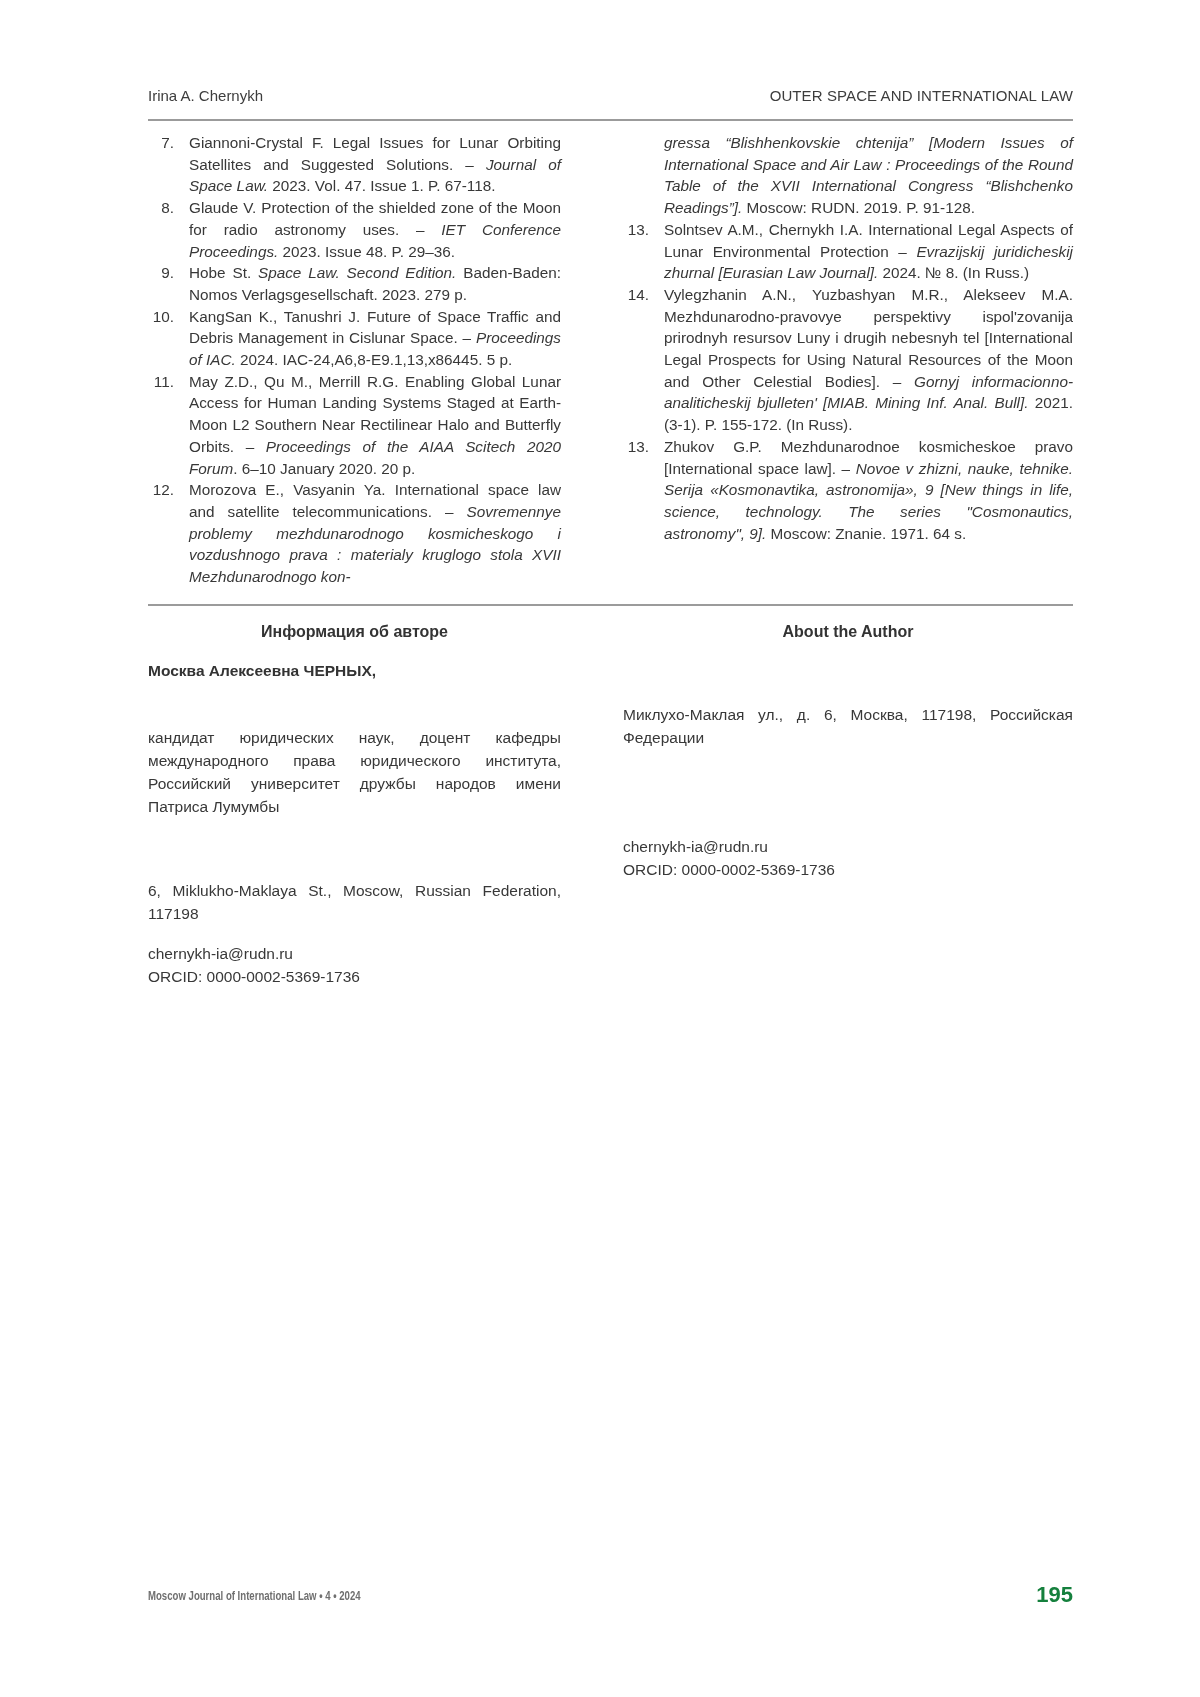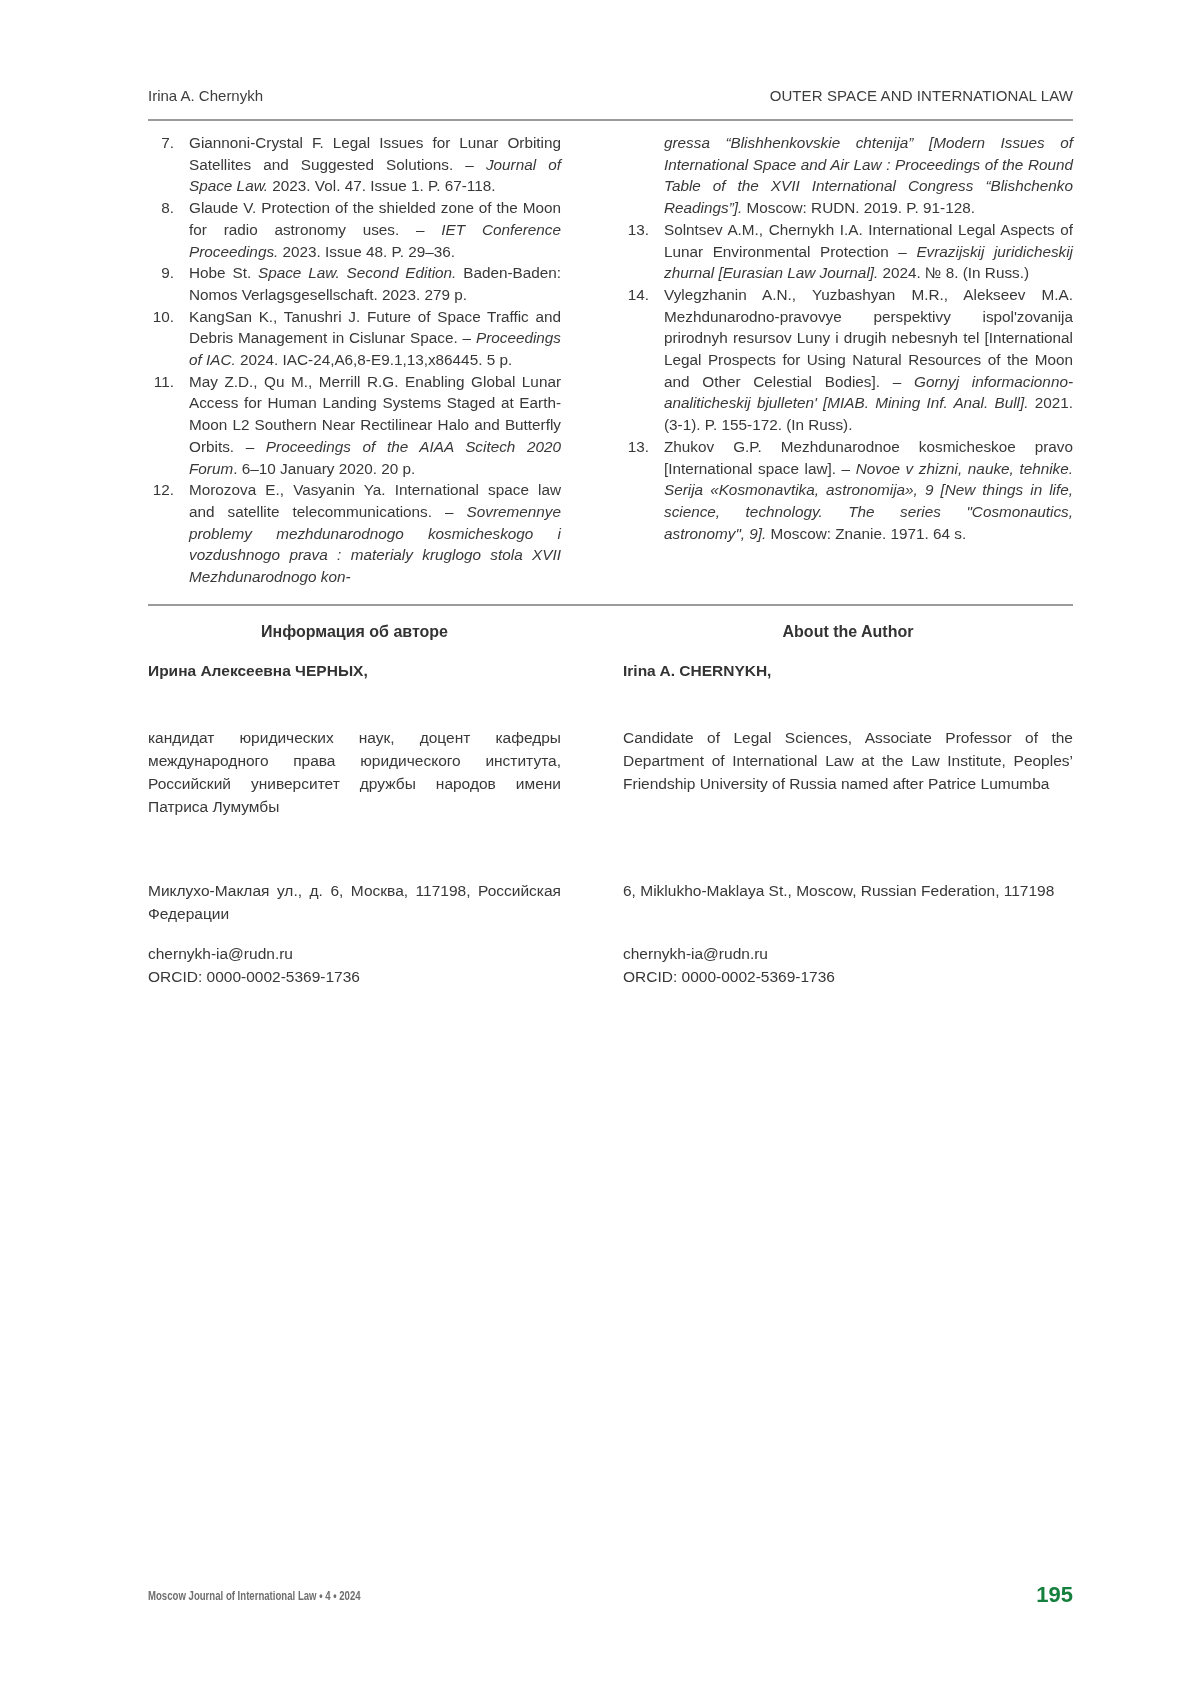--- a/index.html
+++ b/index.html
@@ -128,26 +128,22 @@
       </div>
   </div>
 
   <div class="section-divider"></div>
 
   <div class="authors">
     <div class="au-heading">Информация об авторе</div>
     <div class="au-heading">About the Author</div>
 
     <div class="au-block">
-      <div class="au-name">Ирина Алексеевна ЧЕРНЫХ,</div>
+      <div class="au-name">Москва Алексеевна ЧЕРНЫХ,</div>
       <div class="au-aff">кандидат юридических наук, доцент кафедры международного права юридического института, Российский университет дружбы народов имени Патриса Лумумбы</div>
-    </div>
-    <div class="au-block">
-      <div class="au-name">Irina A. CHERNYKH,</div>
-      <div class="au-aff">Candidate of Legal Sciences, Associate Professor of the Department of International Law at the Law Institute, Peoples’ Friendship University of Russia named after Patrice Lumumba</div>
     </div>
 
     <div class="au-address">Миклухо-Маклая ул., д. 6, Москва, 117198, Российская Федерации</div>
     <div class="au-address">6, Miklukho-Maklaya St., Moscow, Russian Federation, 117198</div>
 
     <div class="au-contact">
       <div>chernykh-ia@rudn.ru</div>
       <div>ORCID: 0000-0002-5369-1736</div>
     </div>
     <div class="au-contact">

